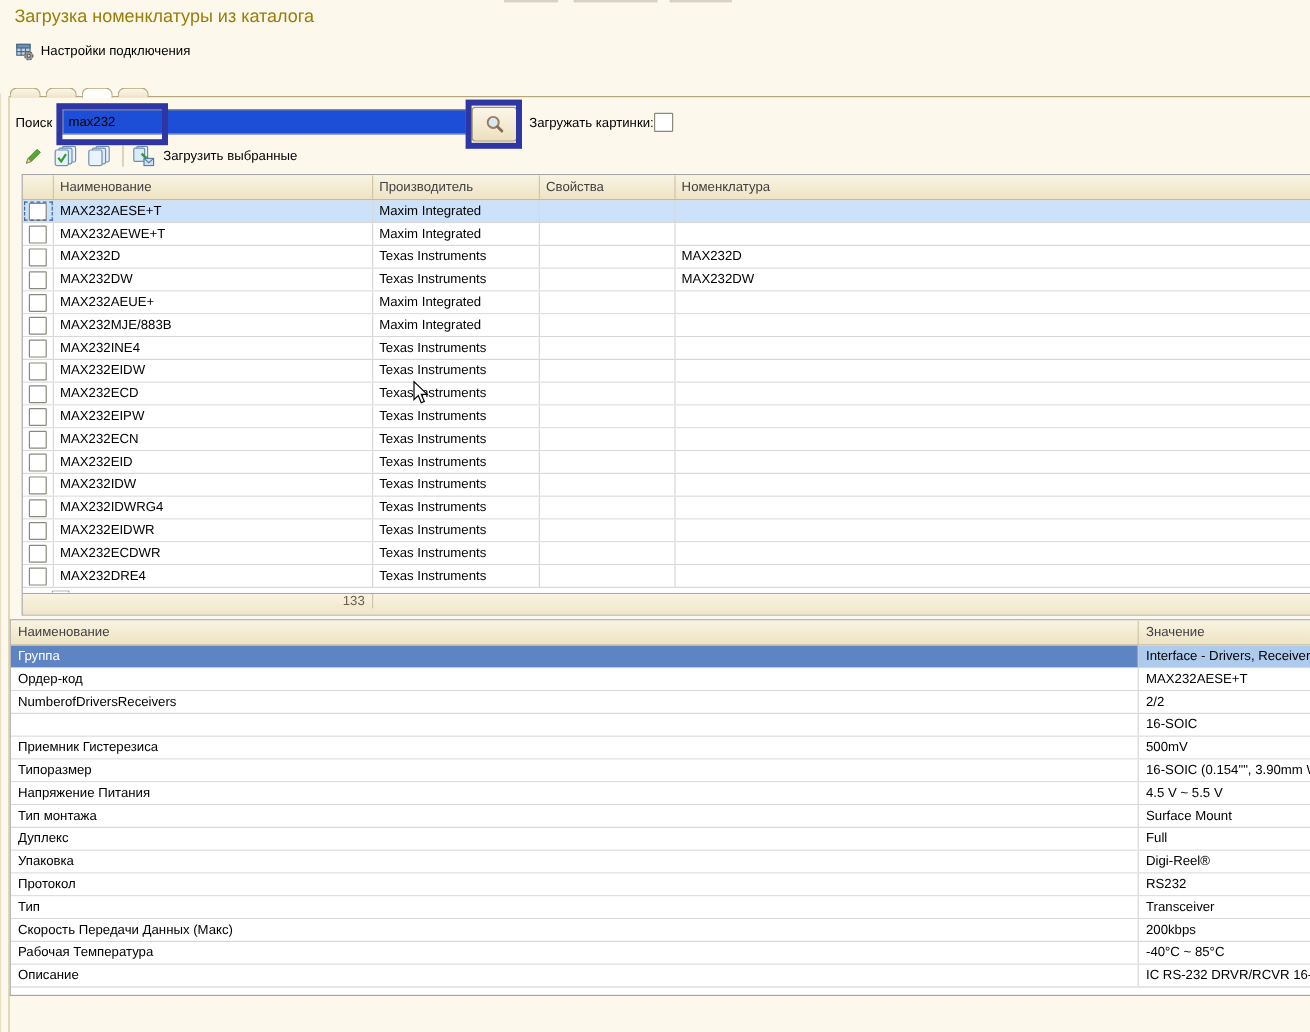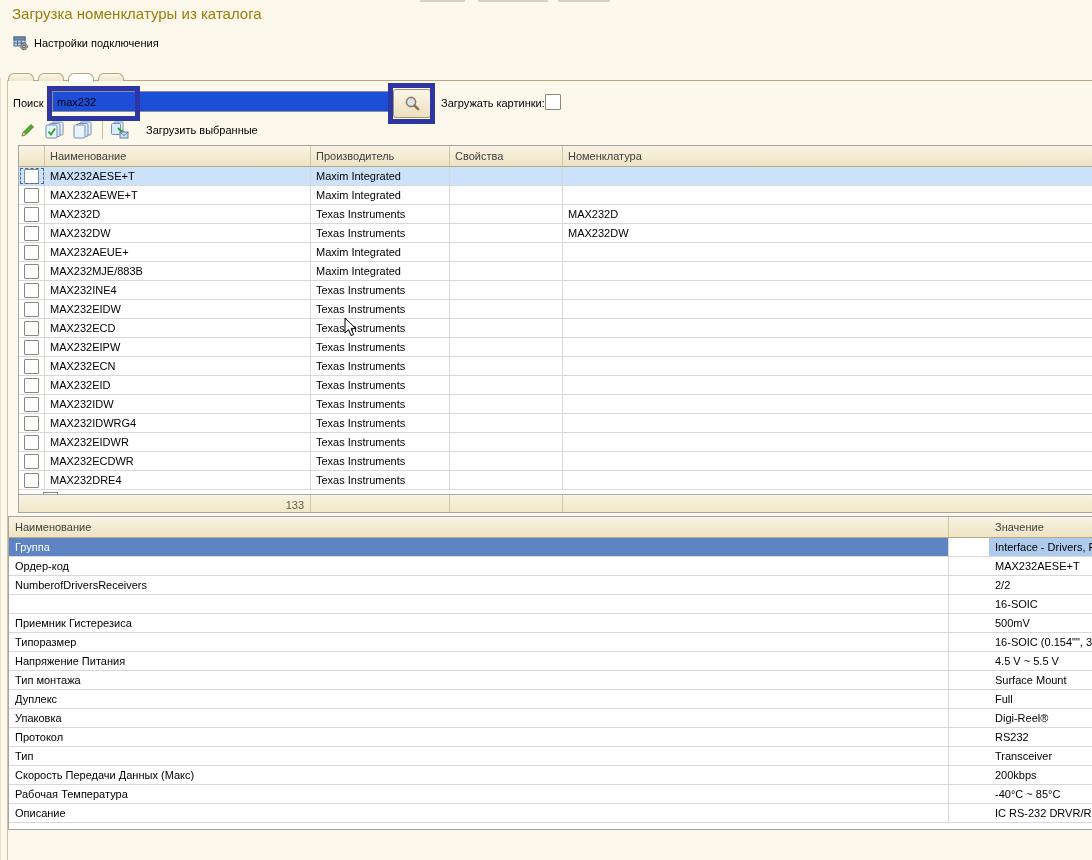--- a/index.html
+++ b/index.html
@@ -35,21 +35,21 @@
   #ann1{left:47px;top:86px;width:83px;height:25px;}
   #ann2{left:388px;top:83px;width:37px;height:31px;}
   .loadimg-label{position:absolute;left:441px;top:97px;}
   .checkbox{display:inline-block;width:13px;height:13px;background:#fff;border:1px solid #898a7c;border-radius:1px;}
   #loadimg-cb{position:absolute;left:545px;top:94px;width:14px;height:14px;cursor:pointer;}
 
   
   .toolbar{position:absolute;left:16px;top:119px;height:22px;display:flex;align-items:center;}
   .tool-ico{width:22px;height:20px;display:flex;align-items:center;justify-content:center;cursor:pointer;margin-right:6px;}
   .tool-sep{width:1px;height:18px;background:#c8bd9c;margin:0 7px 0 2px;}
-  .load-sel{display:flex;align-items:center;gap:17px;cursor:pointer;}
+  .load-sel{display:flex;align-items:center;gap:7px;cursor:pointer;}
 
   
   .grid{position:absolute;background:#fff;border:1px solid #a5a5a5;overflow:hidden;}
   .ghead{display:flex;height:20px;background:linear-gradient(#f9f3e2,#eee3c4);border-bottom:1px solid #b7ab85;color:#3f3f3f;}
   .ghead .hc{display:flex;align-items:center;padding-left:5px;border-right:1px solid #cfc6a8;box-sizing:border-box;
              white-space:nowrap;overflow:hidden;}
   .grow{display:flex;height:18px;border-bottom:1px solid #d8d8d8;background:#fff;cursor:default;}
   .grow .c{display:flex;align-items:center;padding-left:5px;border-right:1px solid #d8d8d8;box-sizing:border-box;
            white-space:nowrap;overflow:hidden;}
   .grow .c:last-child,.ghead .hc:last-child{border-right:none;}
@@ -58,28 +58,28 @@
   #results{left:18px;top:145px;width:1074px;height:366px;}
   .col-cb{width:26px;justify-content:center;padding-left:0!important;}
   .col-name{width:266px;}
   .col-manu{width:139px;}
   .col-prop{width:113px;}
   .col-nom{flex:1;}
   #results .grow.selected{background:#cbe2fa;}
   #results .grow.selected .col-cb{outline:1px dashed #3a66a8;outline-offset:-2px;}
   .partial-row{height:4px;border-bottom:none;overflow:hidden;position:relative;}
   .partial-row .checkbox{position:absolute;left:24px;top:2px;height:2px;border-bottom:none;}
-  .gfoot{display:flex;height:20px;background:linear-gradient(#f9f3e2,#eee3c4);border-top:1px solid #a9a9a9;}
+  .gfoot{display:flex;height:20px;background:linear-gradient(#f9f3e2,#eee3c4);border-top:1px solid #a9a9a9;flex-direction:column;}
   .gfoot .fc{box-sizing:border-box;border-right:1px solid #cfc6a8;display:flex;align-items:center;}
   .foot-count{width:292px;justify-content:flex-end;padding-right:6px;color:#6b6048;}
 
   
   #details{left:8px;top:516px;width:1084px;height:312px;}
   .col-dname{width:940px;padding-left:6px!important;}
-  .col-dval{flex:1;padding-left:6px!important;margin-left:40px;}
+  .col-dval{flex:1;padding-left:6px!important;}
   #details .grow{height:18px;}
   #details .grow.selected .col-dname{background:#5e84c4;color:#fff;}
   #details .grow.selected .col-dval{background:#aecbee;}
 
   
   #cursor{position:absolute;left:344px;top:317px;z-index:20;pointer-events:none;}
 </style>
 </head>
 <body>
 

